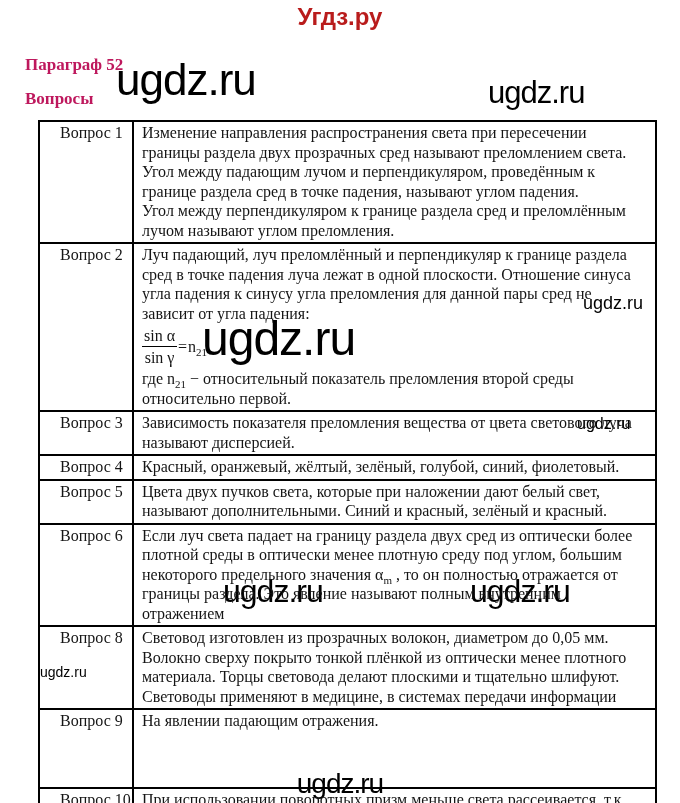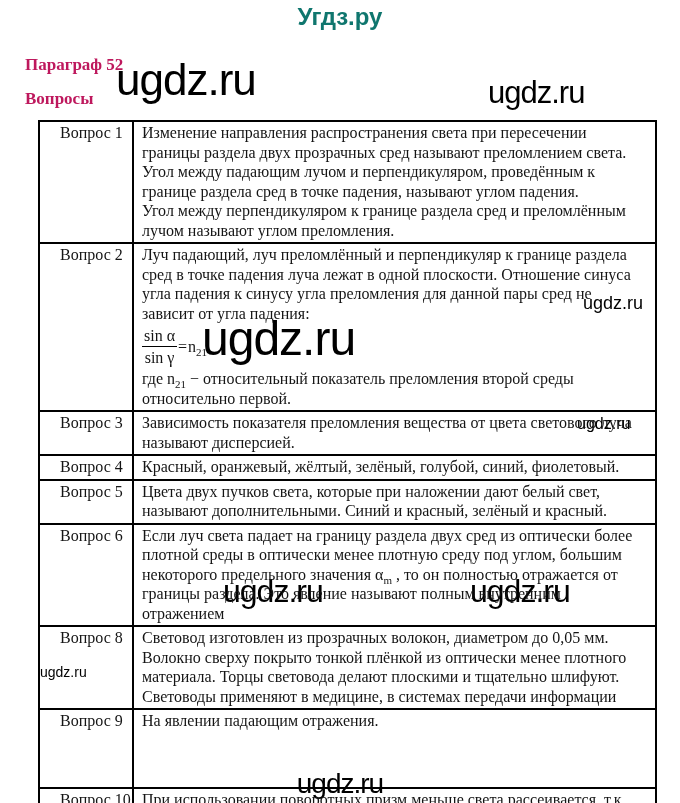--- a/index.html
+++ b/index.html
@@ -1,19 +1,19 @@
 <!DOCTYPE html>
 <html><head>
 <meta charset="utf-8">
 <style>
   html,body{margin:0;padding:0;background:#fff;}
   .page{position:relative;width:680px;height:803px;background:#ffffff;overflow:hidden;
         font-family:"Liberation Serif","DejaVu Serif",serif;color:#111;}
   .site-title{position:absolute;top:3px;left:0;right:0;text-align:center;
-        font-family:"Liberation Sans","DejaVu Sans",sans-serif;font-weight:700;font-size:24px;color:#0f766e;}
+        font-family:"Liberation Sans","DejaVu Sans",sans-serif;font-weight:700;font-size:24px;color:#b91c1c;}
   .plain-label{position:absolute;font-size:17px;color:#be185d;font-weight:bold;}
   .lbl-paragraph{top:55px;left:25px;}
   .lbl-questions{top:89px;left:25px;}
   .wm{position:absolute;font-family:"Liberation Sans","DejaVu Sans",sans-serif;font-weight:400;
       color:#000;line-height:1;white-space:nowrap;letter-spacing:-1px;}
   .wm-header-big{left:116px;top:58px;font-size:44px;}
   .wm-header-right{left:488px;top:77px;font-size:31px;}
   .wm-row2-small{left:583px;top:294px;font-size:18px;letter-spacing:0;}
   .wm-row2-big{left:202px;top:315px;font-size:48px;}
   .wm-row3-small{left:577px;top:416px;font-size:16px;letter-spacing:0;}

